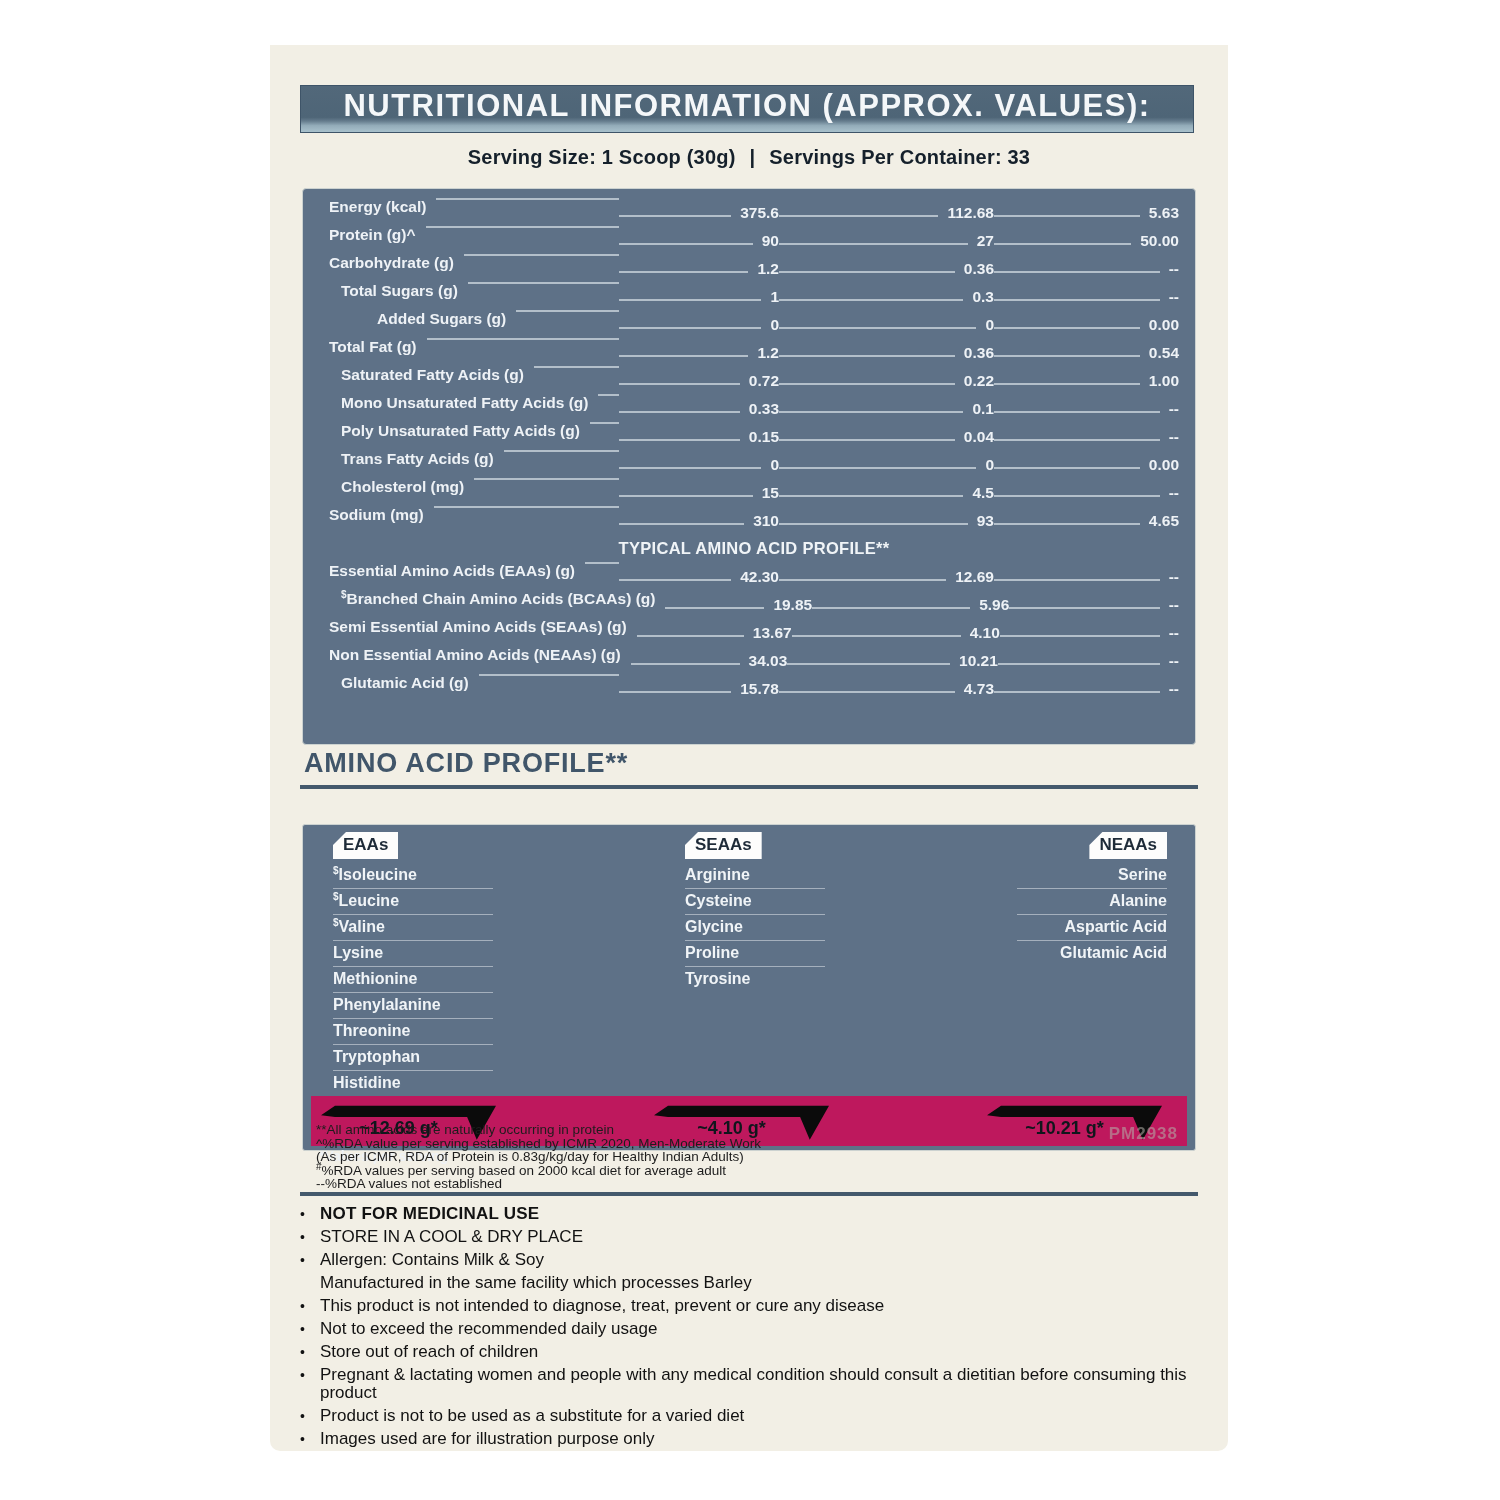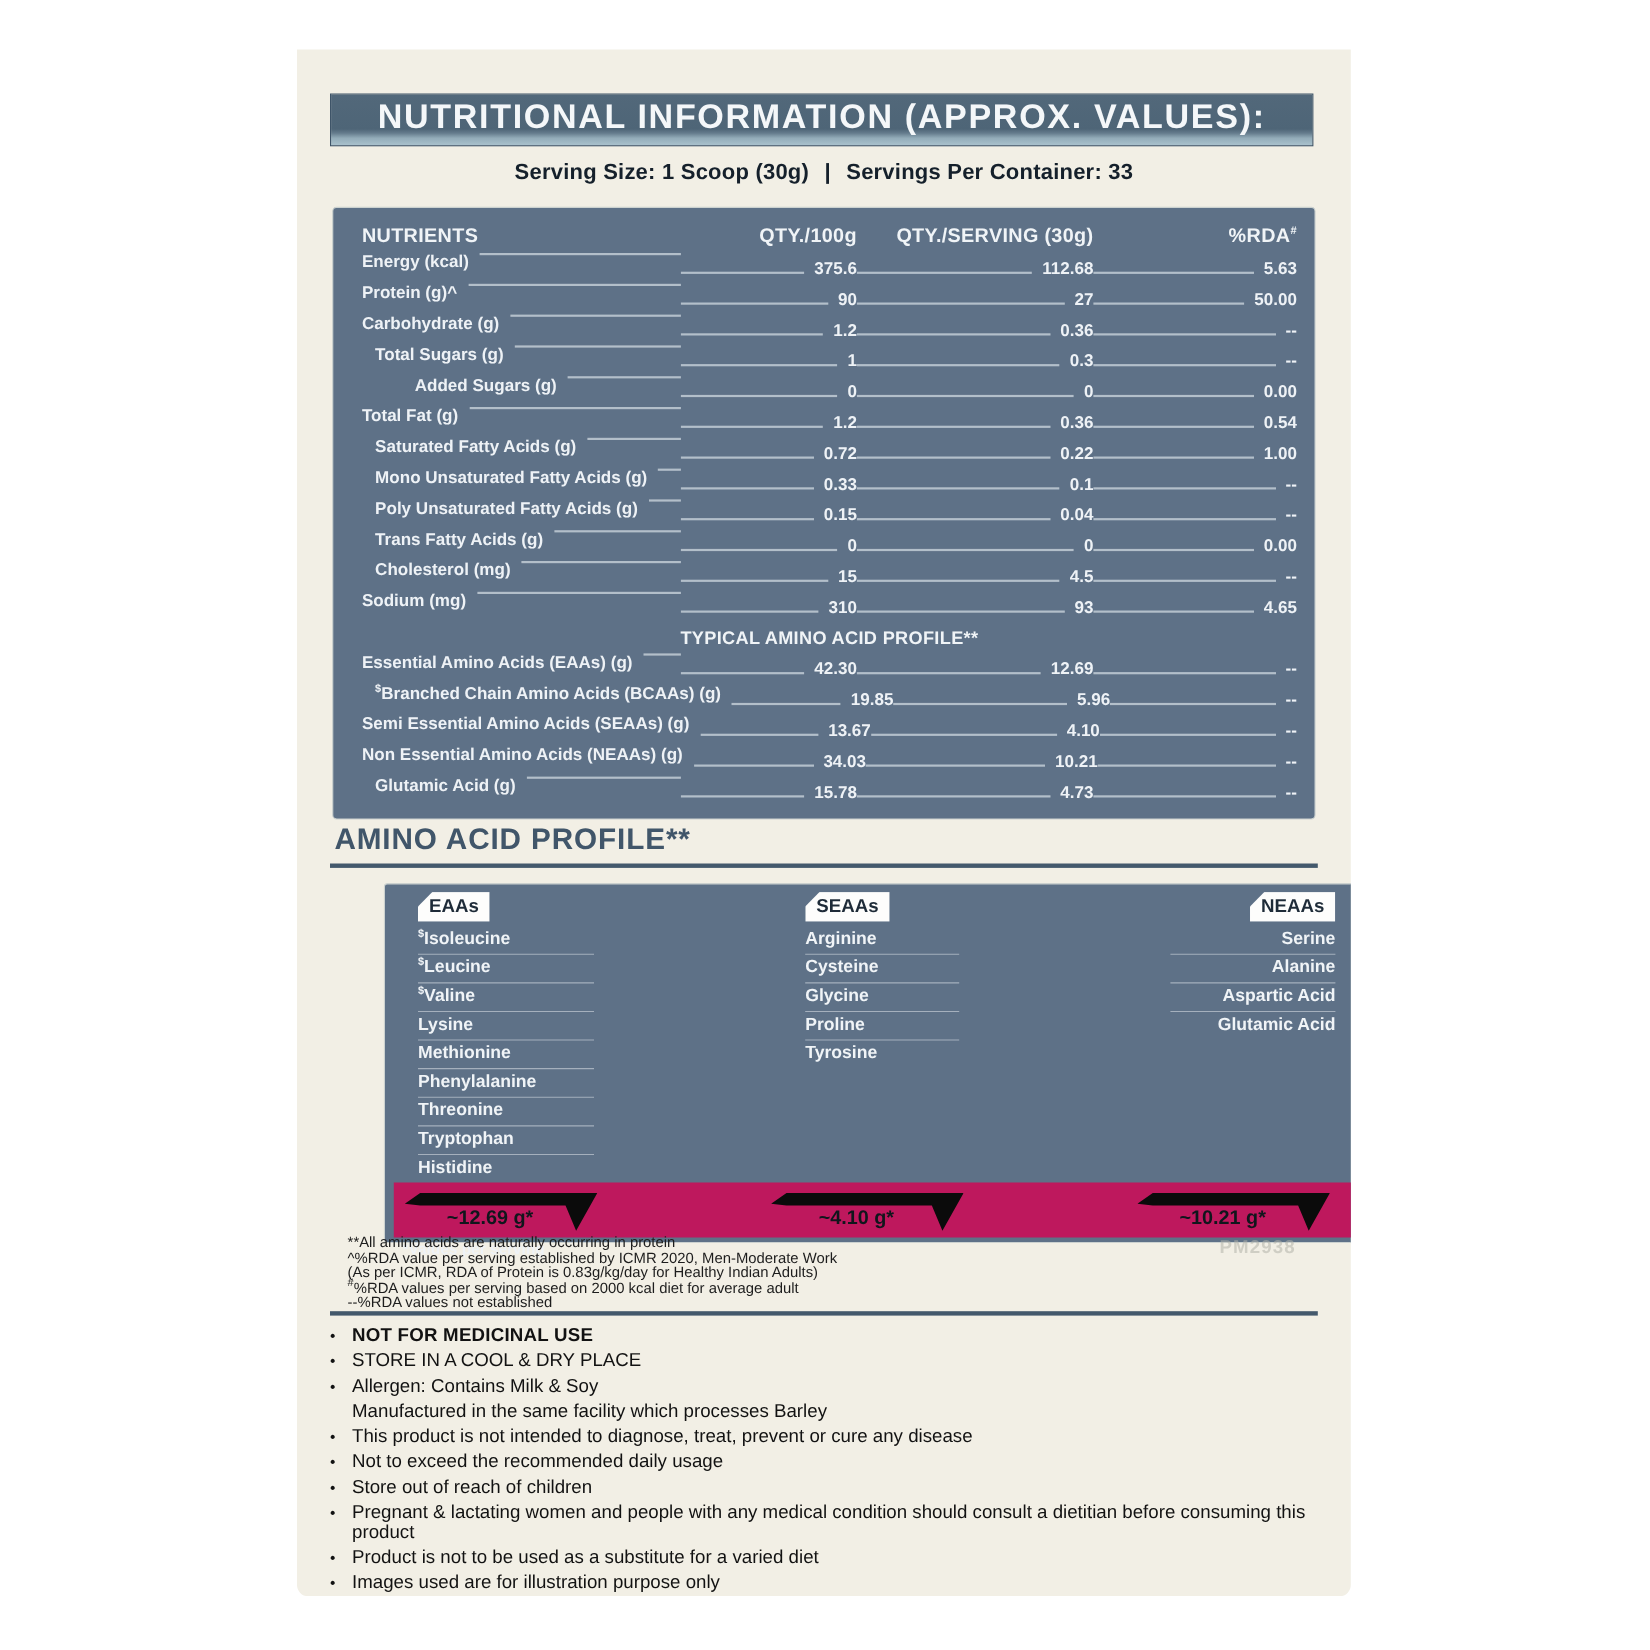--- a/index.html
+++ b/index.html
@@ -58,23 +58,23 @@
   .vwrap .val{padding-bottom:4px;white-space:nowrap;}
   .section-row{height:28px;display:flex;align-items:center;justify-content:center;
     color:#f0f4f7;font-weight:bold;font-size:16.5px;letter-spacing:.3px;}
   sup{font-size:10px;line-height:0;}
   
   .amino-title{
     position:absolute;top:703px;left:34px;font-size:27px;font-weight:bold;color:#41566a;letter-spacing:.8px;
   }
   .amino-rule{position:absolute;top:740px;left:30px;width:898px;height:4px;background:#44596c;}
   .amino-panel{
-    position:absolute;top:758px;left:32px;width:894px;height:327px;box-sizing:border-box;
+    position:absolute;top:779px;left:32px;width:894px;height:327px;box-sizing:border-box;
     background:#5e7187;border:1px solid #ccd2d0;border-radius:3px;
-    display:flex;flex-direction:column;margin-left:47px;
+    display:flex;flex-direction:column;
   }
   .cols{flex:1;display:flex;justify-content:space-between;padding:7px 28px 0 30px;}
   .col{display:flex;flex-direction:column;}
   .col-0{width:160px;}
   .col-1{width:140px;}
   .col-2{width:150px;align-items:center;}
   .tab{
     background:#fdfdfc;color:#1e2b38;font-weight:bold;font-size:17px;
     padding:3px 10px 4px;min-width:62px;box-sizing:border-box;align-self:flex-start;
     clip-path:polygon(13px 0,100% 0,100% 100%,0 100%,0 13px);
@@ -121,26 +121,20 @@
 
   <div class="title-bar">
     <span class="title-text">NUTRITIONAL INFORMATION (APPROX. VALUES):</span>
   </div>
 
   <div class="serving">
     <span>Serving Size: 1 Scoop (30g)</span><span class="sep">|</span><span>Servings Per Container: 33</span>
   </div>
 
   <div class="nutri-panel">
-    <div class="thead">
-      <span class="h-label">NUTRIENTS</span>
-      <span class="h-v1">QTY./100g</span>
-      <span class="h-v2">QTY./SERVING (30g)</span>
-      <span class="h-v3"><span>%RDA</span><sup>#</sup></span>
-    </div>
     <div id="nutri-rows">
         <div class="row ind-0">
           <span class="lbl">Energy (kcal)</span>
           <div class="fill"></div>
           <div class="vwrap v1">
             <div class="fill"></div>
             <span class="val">375.6</span>
           </div>
           <div class="vwrap v2">
             <div class="fill"></div>

